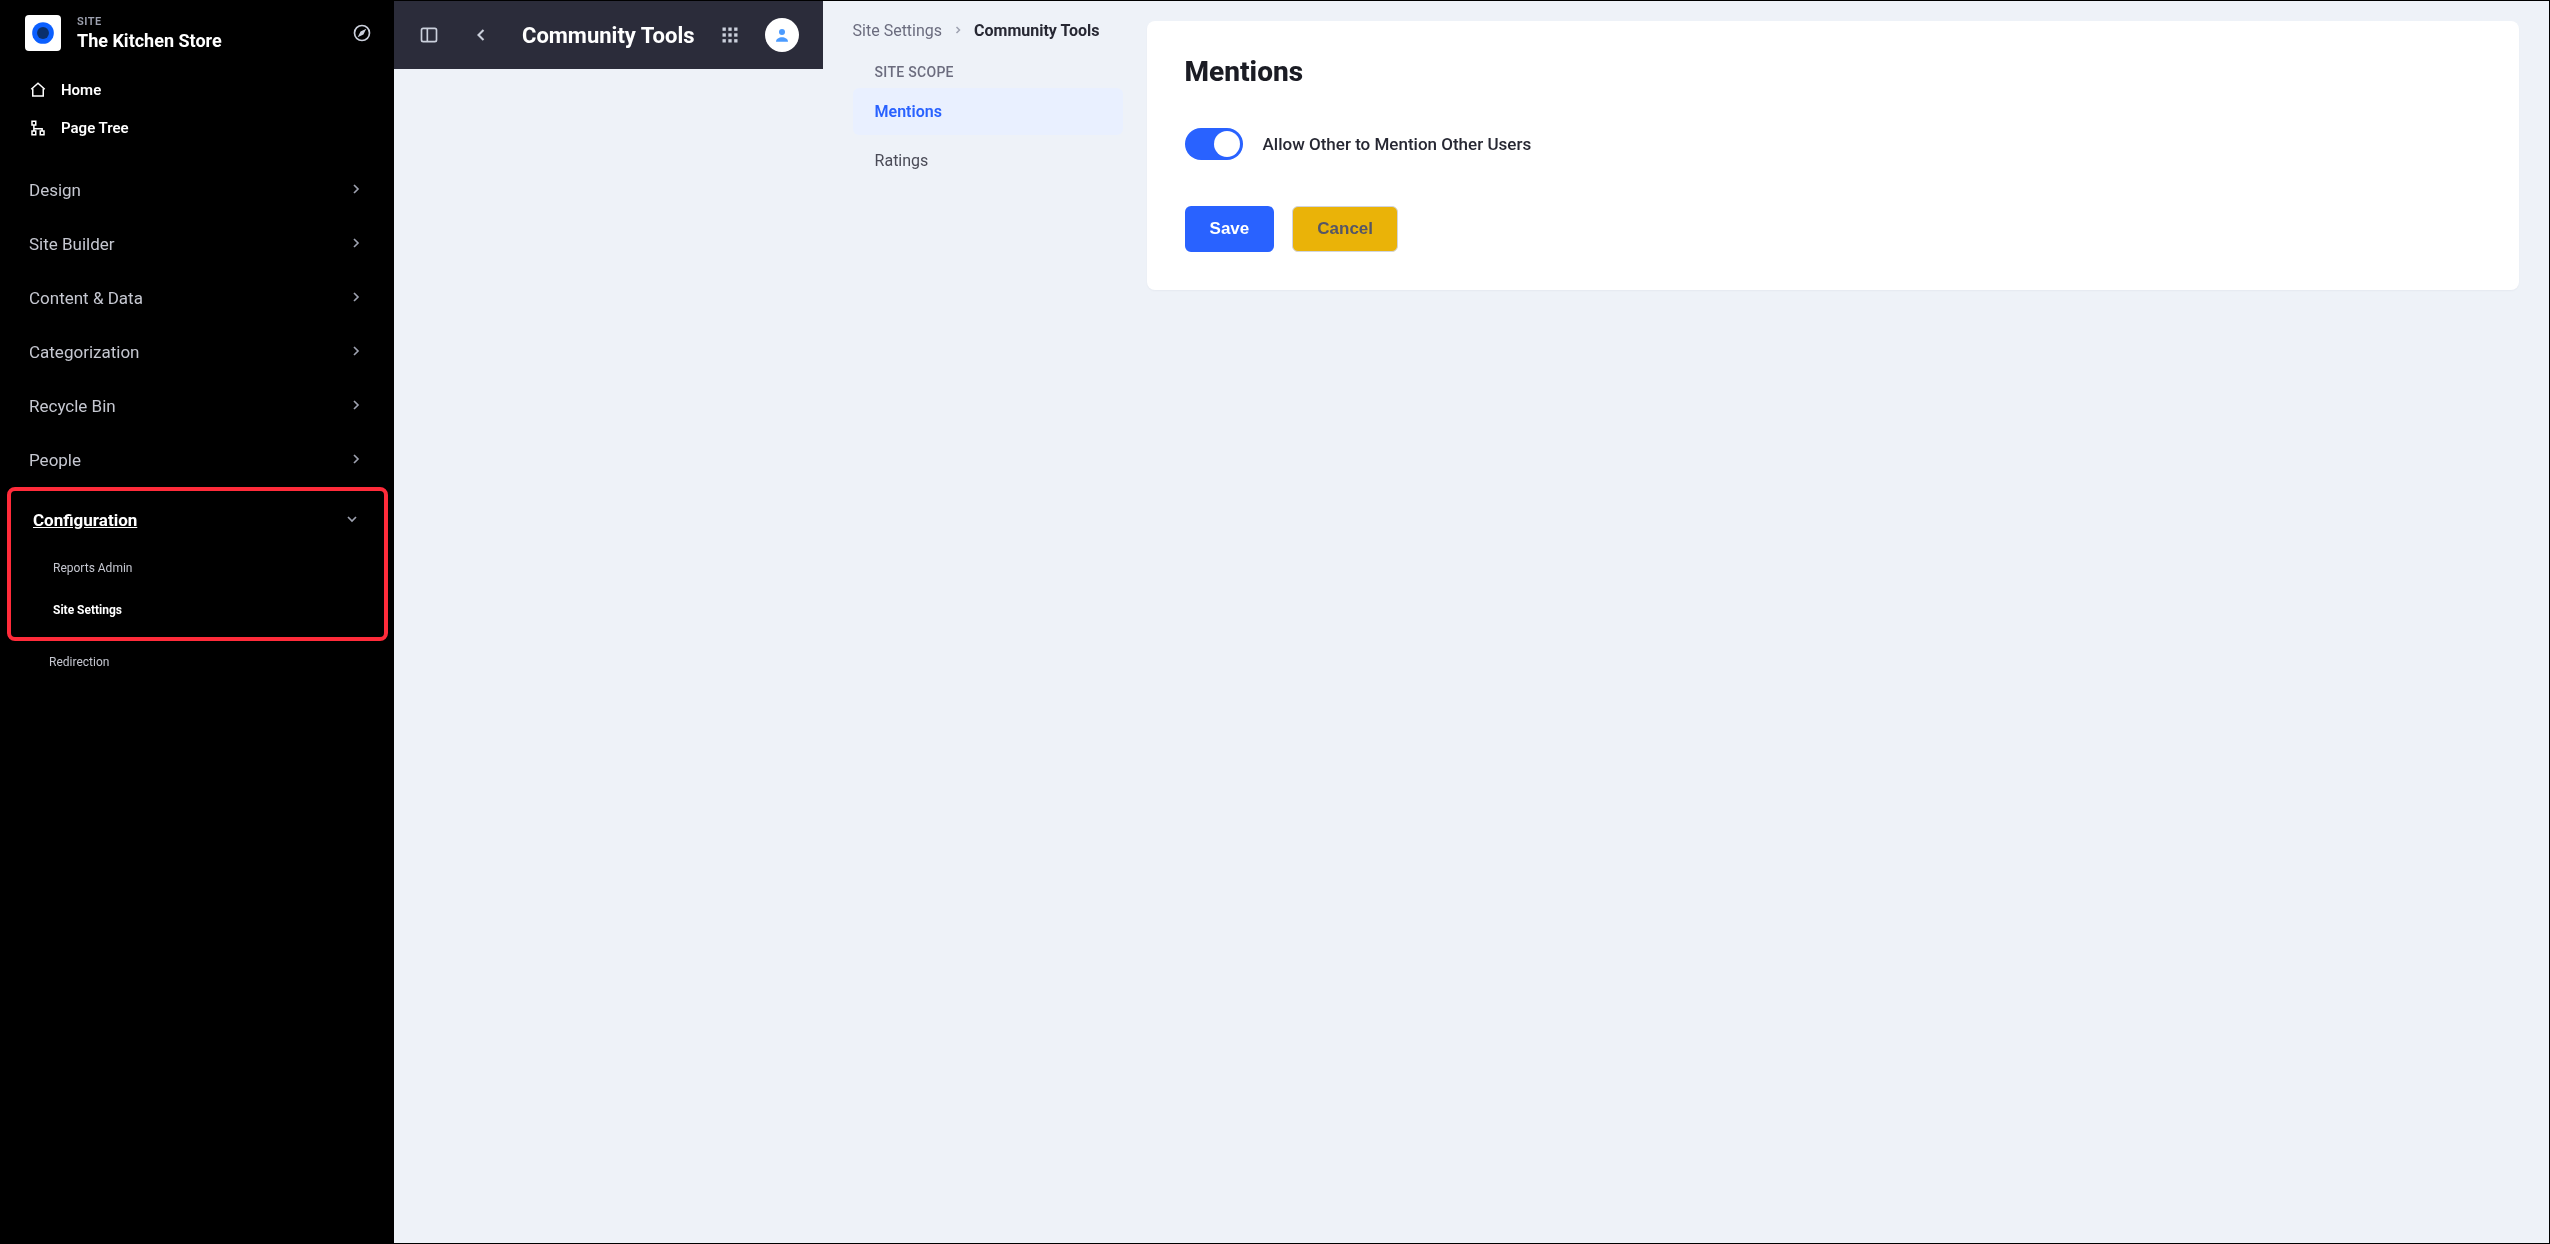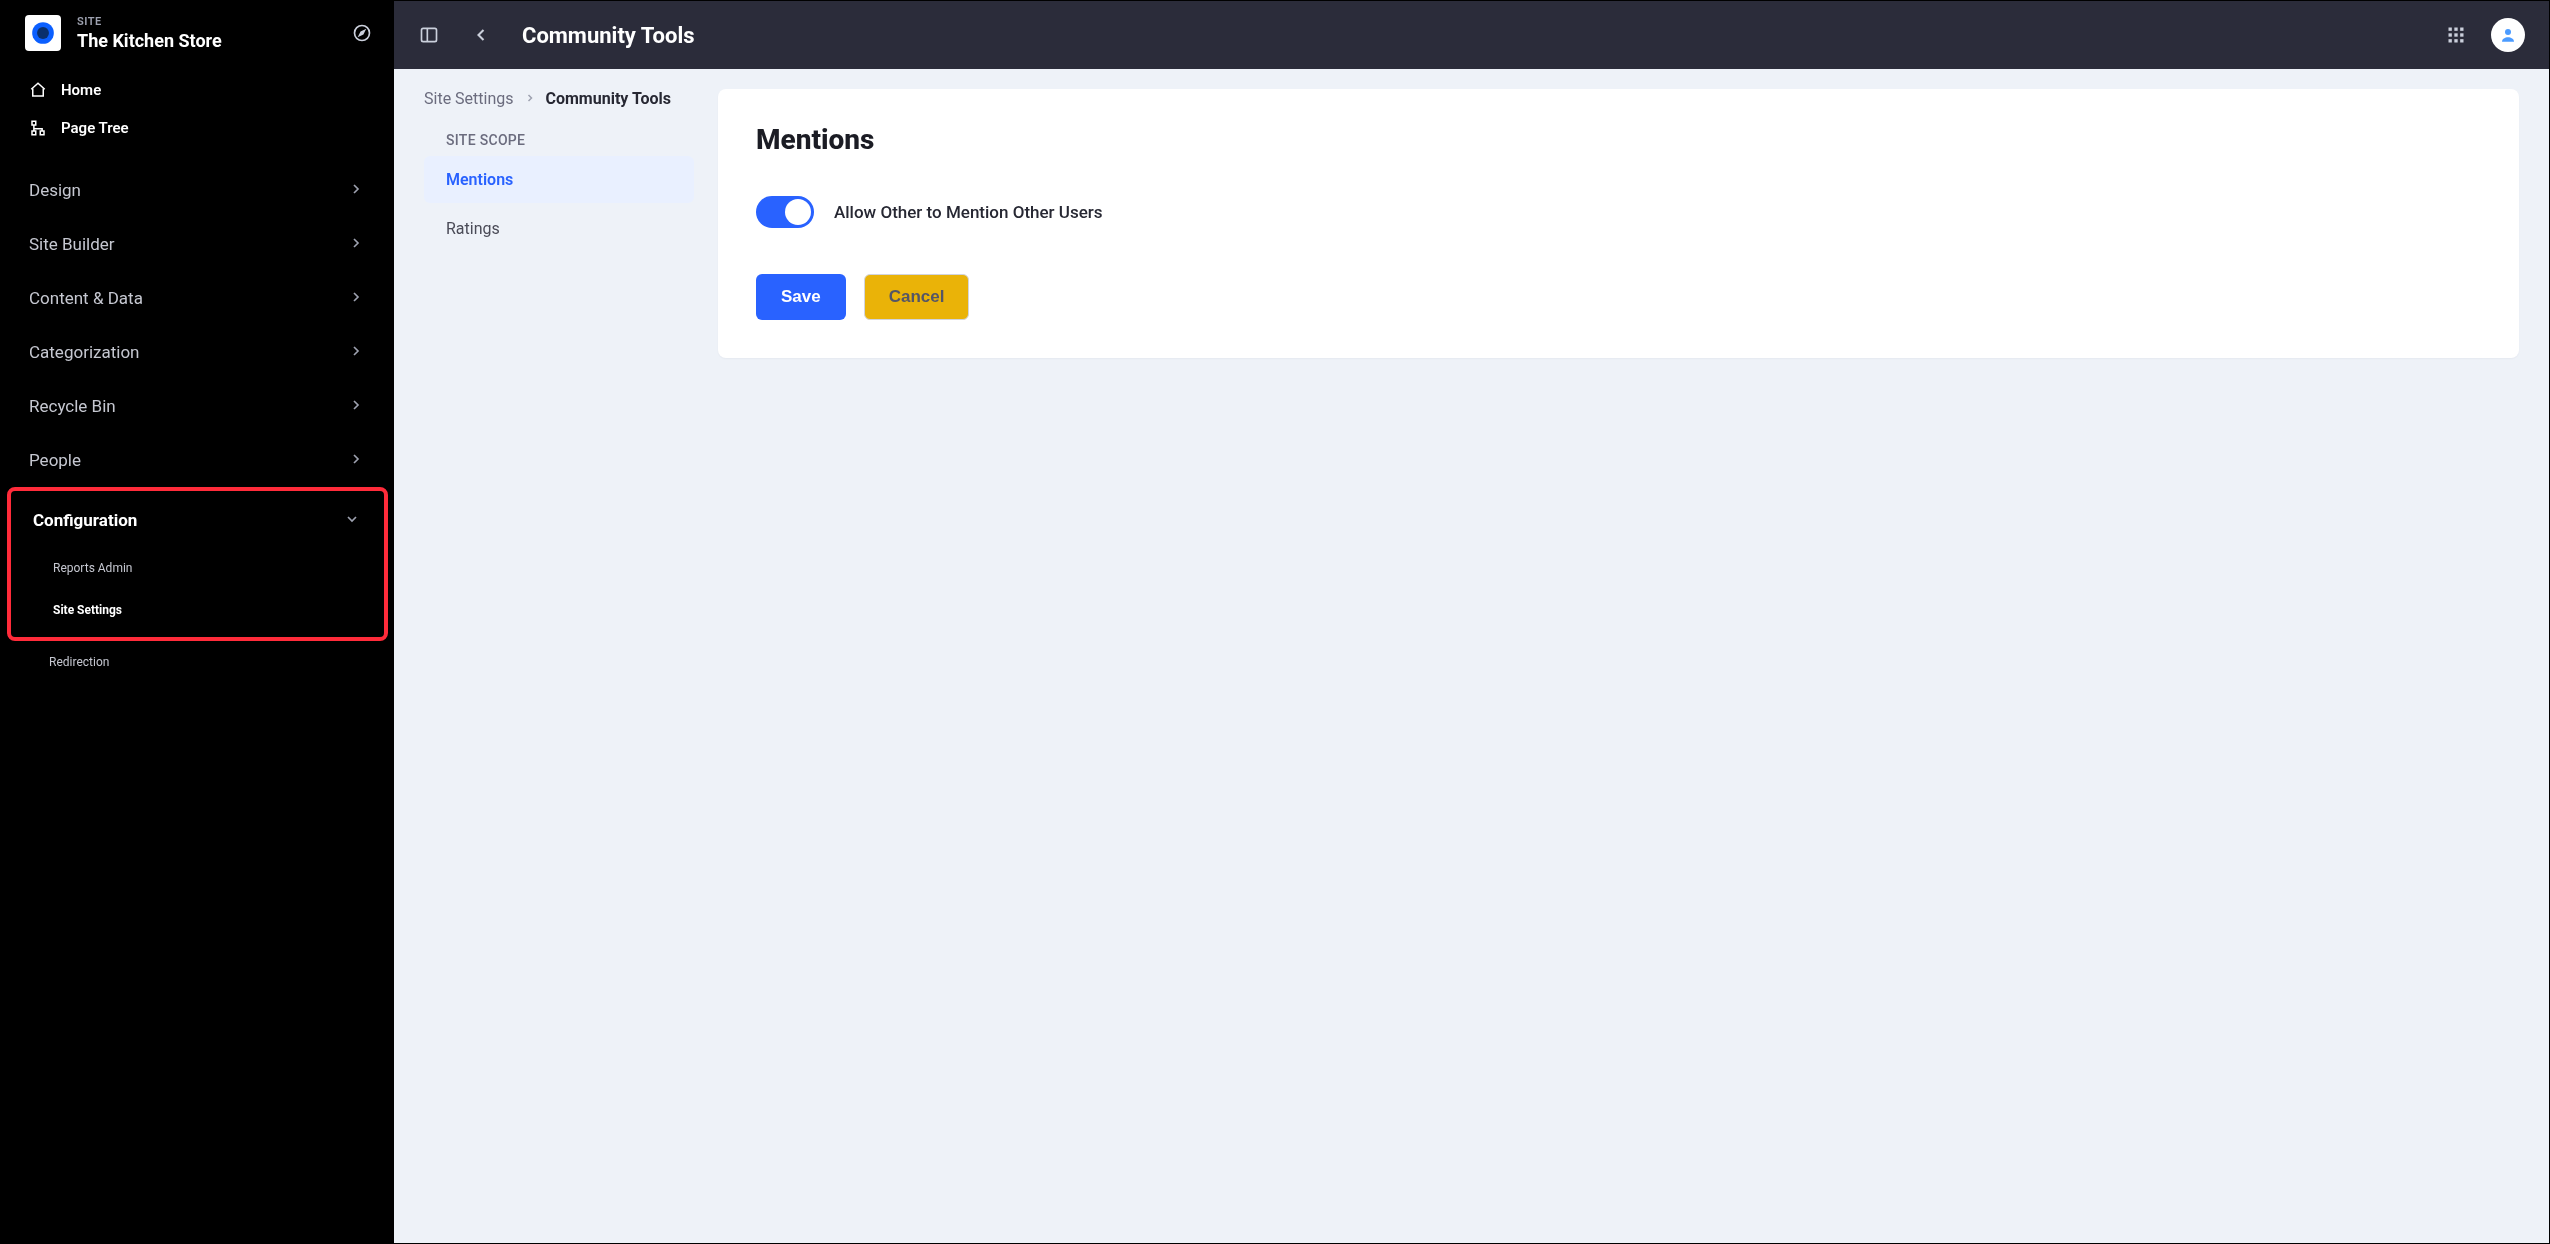--- a/index.html
+++ b/index.html
@@ -46,21 +46,21 @@
   }
   .sb-quick svg{width:18px;height:18px;flex-shrink:0;}
 
   .sb-nav { padding-top: 8px; }
   .sb-item {
     display:flex; align-items:center; justify-content:space-between;
     padding: 17px 28px;
     font-size:17px; color:#c5c7d0;
     cursor:pointer;
   }
-  .sb-item.expanded { color:#fff; font-weight:700; }
+  .sb-item.expanded { color:#fff; font-weight:700;text-decoration:underline; }
   .sb-item .chev { width:18px; height:18px; color:#9ea2b0; }
   .sb-item .chev svg{width:16px;height:16px;}
 
   .sb-sub {
     padding: 14px 12px 14px 48px;
     font-size:12px; color:#c5c7d0;
     cursor:pointer;
   }
   .sb-sub.active { color:#fff; font-weight:700; }
 
@@ -68,21 +68,21 @@
     border: 4px solid #ff2b3a;
     border-radius: 8px;
     margin: 0 6px;
     padding-top: 2px;
     padding-bottom: 6px;
   }
   .highlight-box .sb-item { padding-left: 22px; padding-right: 22px; }
   .highlight-box .sb-sub { padding-left: 42px; }
 
   
-  .right { flex:1; display:flex; flex-direction:column; min-width:0; }
+  .right { flex:1; display:flex; min-width:0; }
 
   .topbar {
     height: 68px;
     background: #2b2c3a;
     display:flex; align-items:center;
     padding: 0 24px 0 18px;
     gap: 18px;
   }
   .tb-iconbtn { width:34px; height:34px; display:flex; align-items:center; justify-content:center; color:#cbd0dc; cursor:pointer; border-radius:4px;}
   .tb-iconbtn svg{width:20px;height:20px;}

